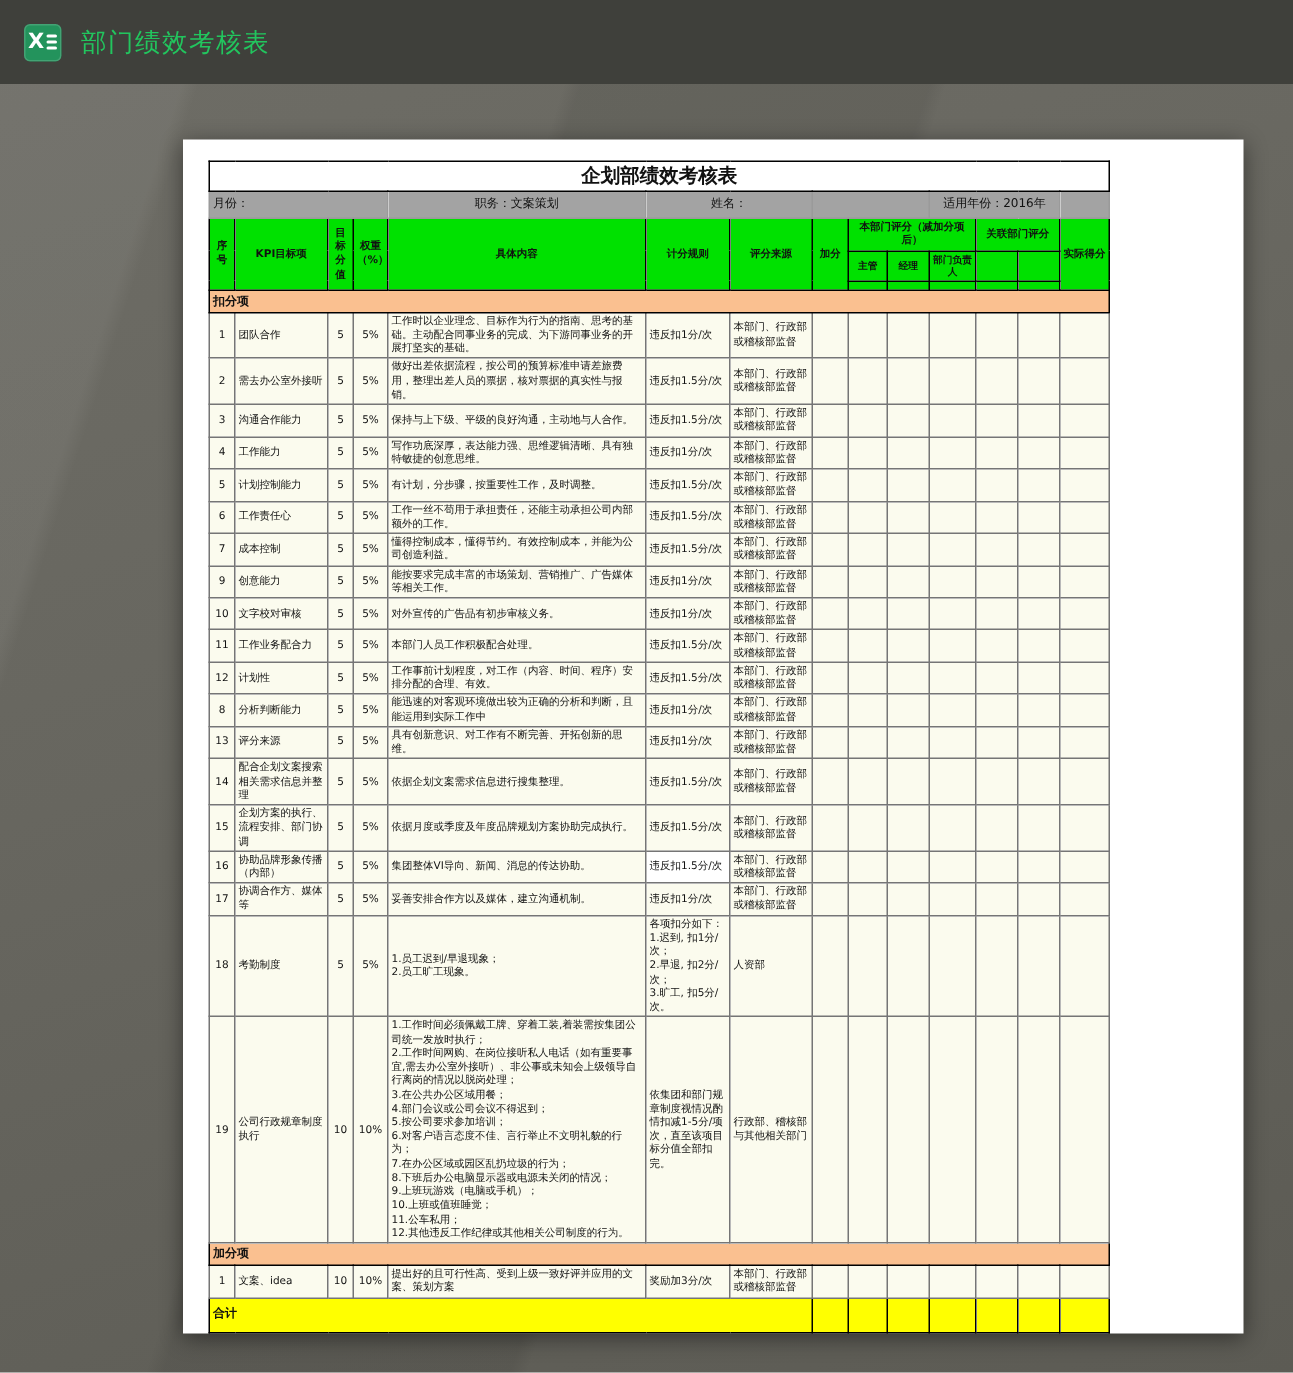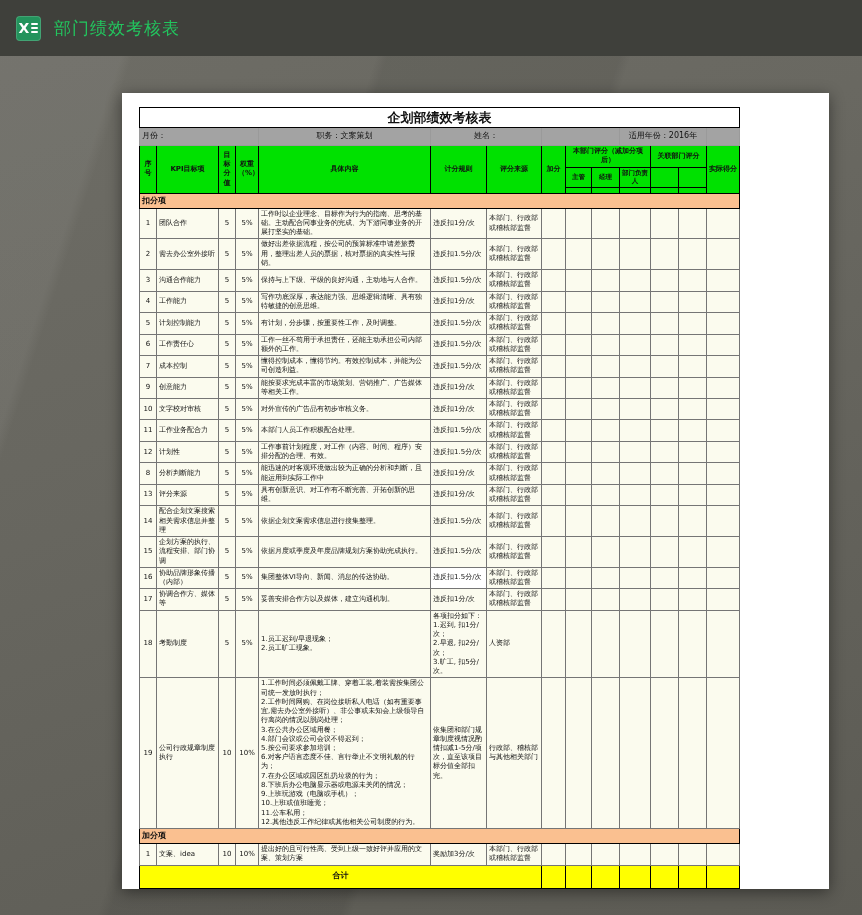--- a/index.html
+++ b/index.html
@@ -39,21 +39,21 @@
   tr.info-row td{background:#a3a3a3;font-size:8px;height:15px;border:1px solid #9a9a9a;}
   tr.info-row td.c{text-align:center;}
   tr.gh td{background:#00e100;font-weight:bold;text-align:center;border:1px solid #000;font-size:7px;}
   tr.gh-sub td{height:15px;}
   tr.gh-sub td{font-size:6.5px;}
   tr.gh-thin td{height:5px;padding:0;}
   tr.gh-top td{height:12px;}
   tr.section td{background:#fac090;font-weight:bold;font-size:8px;height:12px;border:1px solid #000;}
   td.cc{text-align:center;}
   td.content,td.rule,td.source{white-space:pre-line;text-align:left;}
-  tr.total-row td{background:#ffff00;font-weight:bold;text-align:center;font-size:8px;height:20px;border:1px solid #000;}
+  tr.total-row td{background:#ffff00;font-weight:bold;font-size:8px;height:20px;border:1px solid #000;}
   tr.data-row.rule-white td.rule{background:#ffffff;}
   tr.data-row td{height:17px;}
 </style>
 </head>
 <body>
 
 <div class="topbar">
   <div class="xl-icon">
     <span class="x">X</span>
     <span class="pg">

